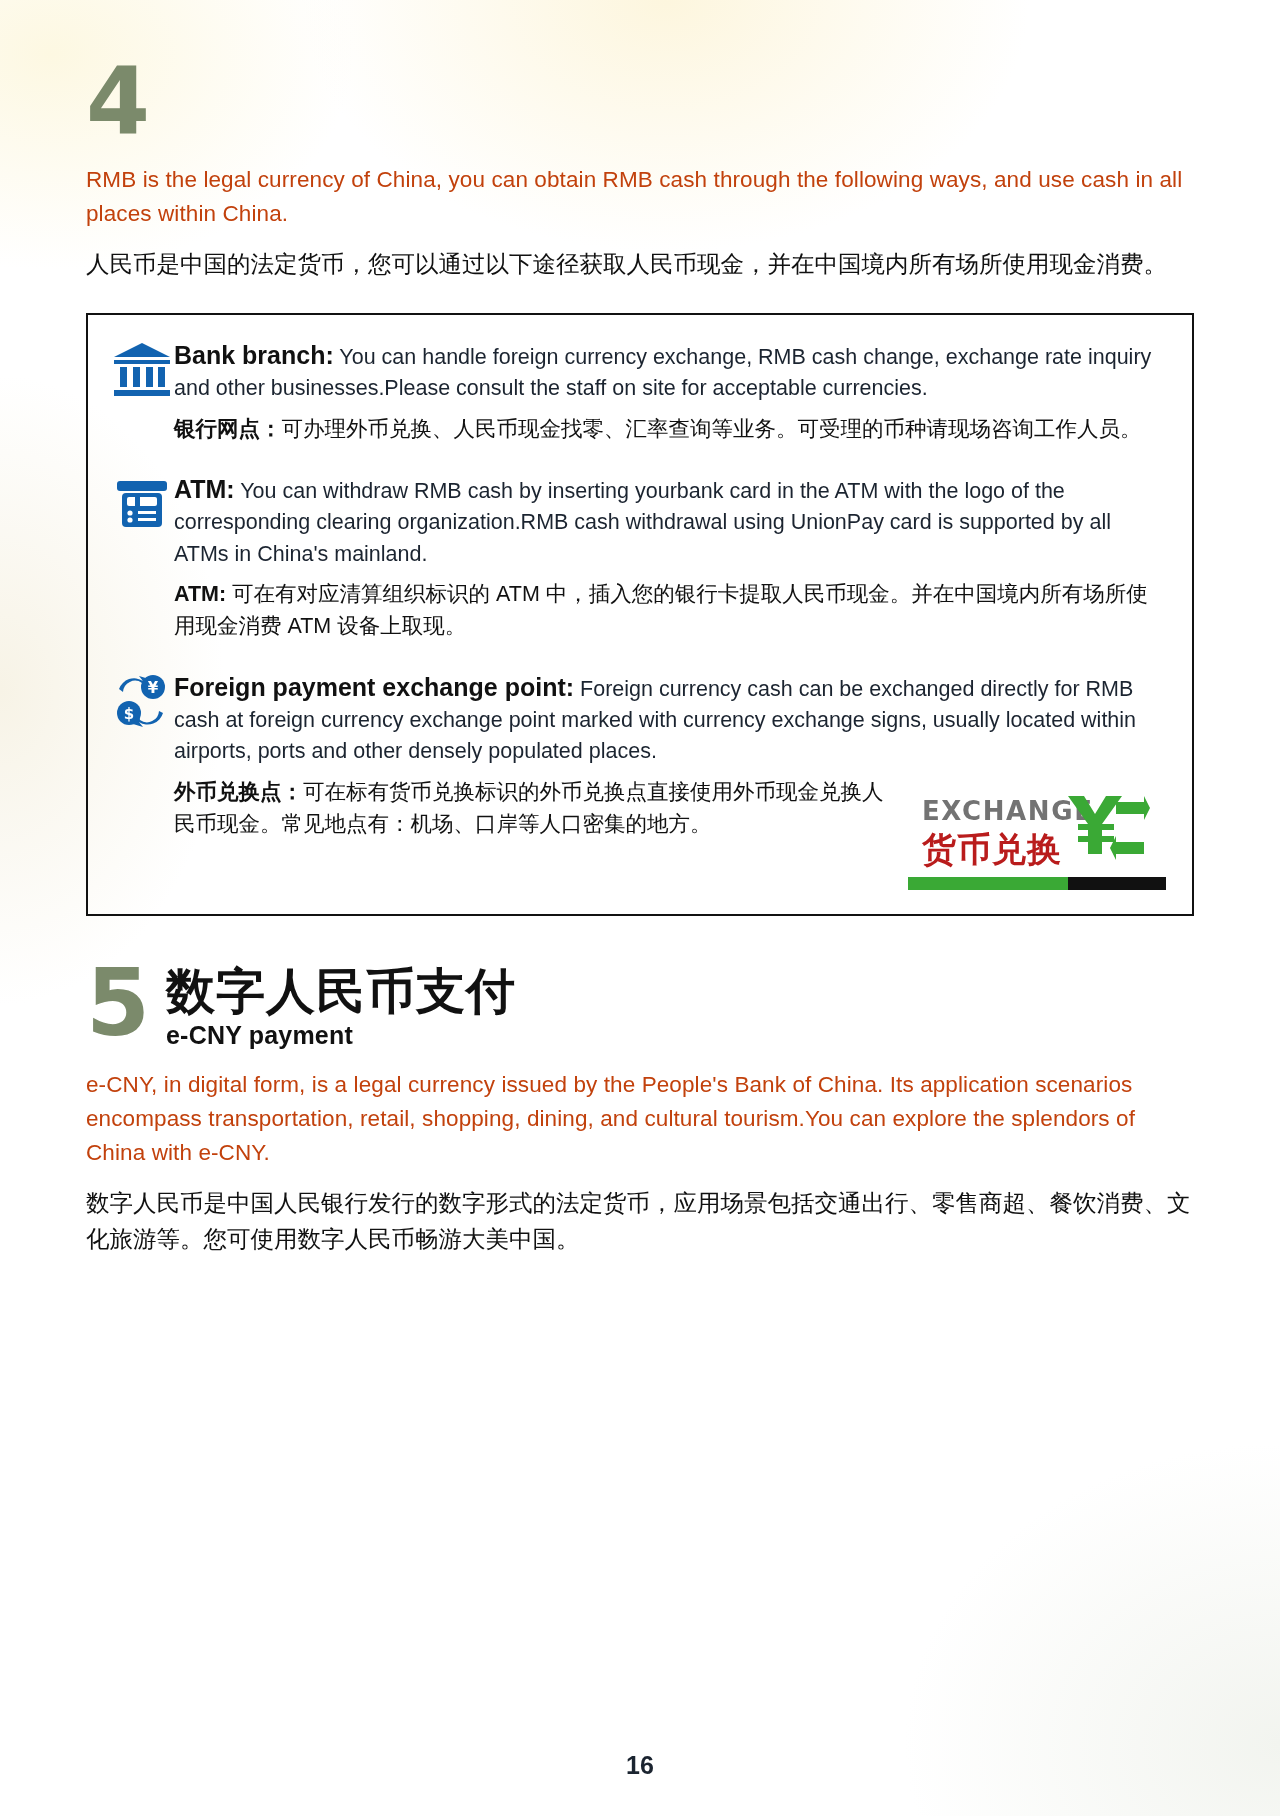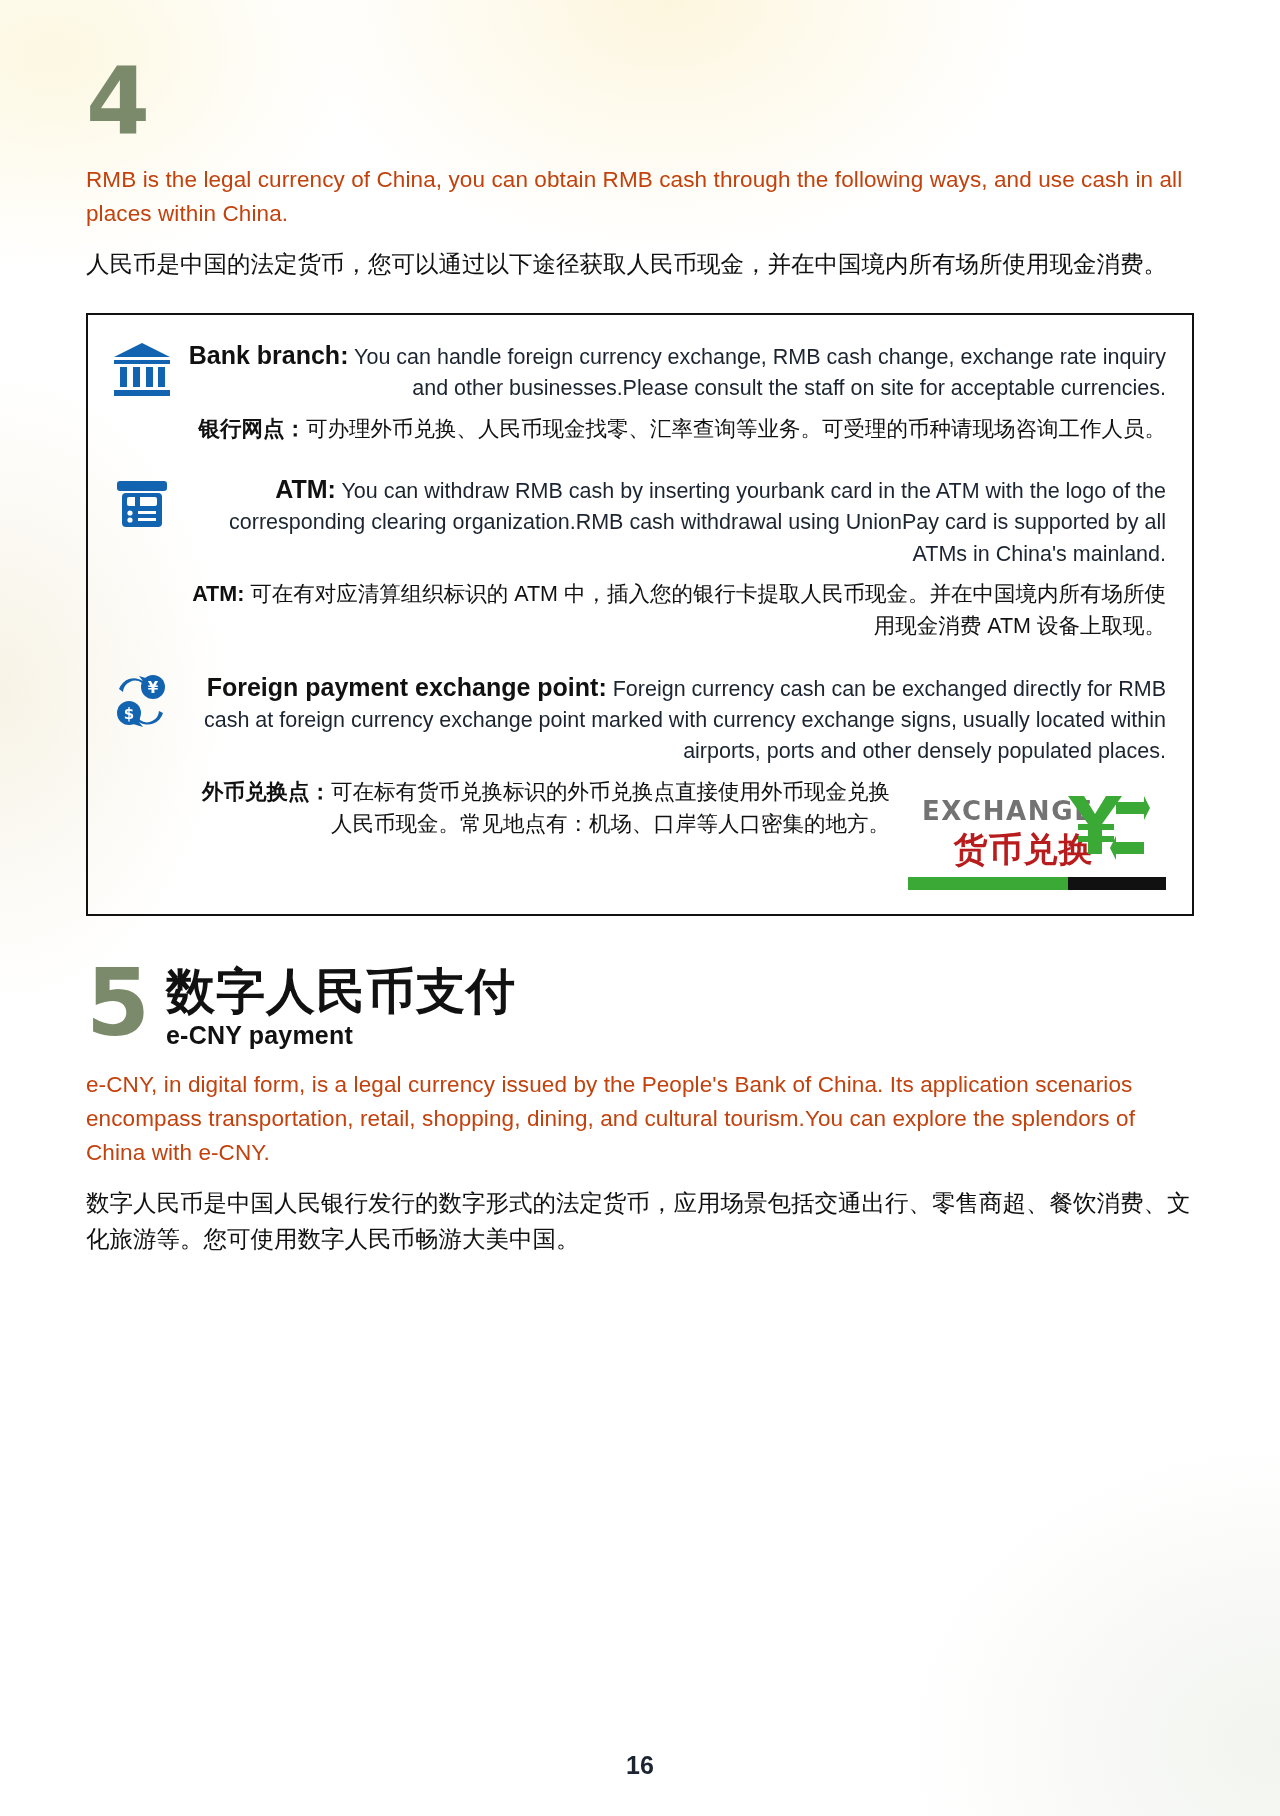--- a/index.html
+++ b/index.html
@@ -87,21 +87,20 @@
   .box {
     border: 2px solid #111;
     margin-top: 30px;
     padding: 22px 26px 24px 22px;
     box-sizing: border-box;
   }
   .item {
     display: flex;
     gap: 0;
     align-items: flex-start;
-    text-align: right;
   }
   .item + .item {
     margin-top: 26px;
   }
   .item-icon {
     flex: 0 0 64px;
     width: 64px;
     height: 64px;
     display: flex;
     align-items: flex-start;
@@ -123,21 +122,20 @@
     color: #111;
   }
   .item-cn {
     font-size: 21.5px;
     line-height: 1.5;
     color: #111;
     margin-top: 8px;
   }
   .item-cn b {
     font-weight: 700;
-    margin-left: 8px;
   }
 
   
   .fx-row {
     display: flex;
     gap: 18px;
     align-items: flex-start;
   }
   .fx-text {
     flex: 1 1 auto;

